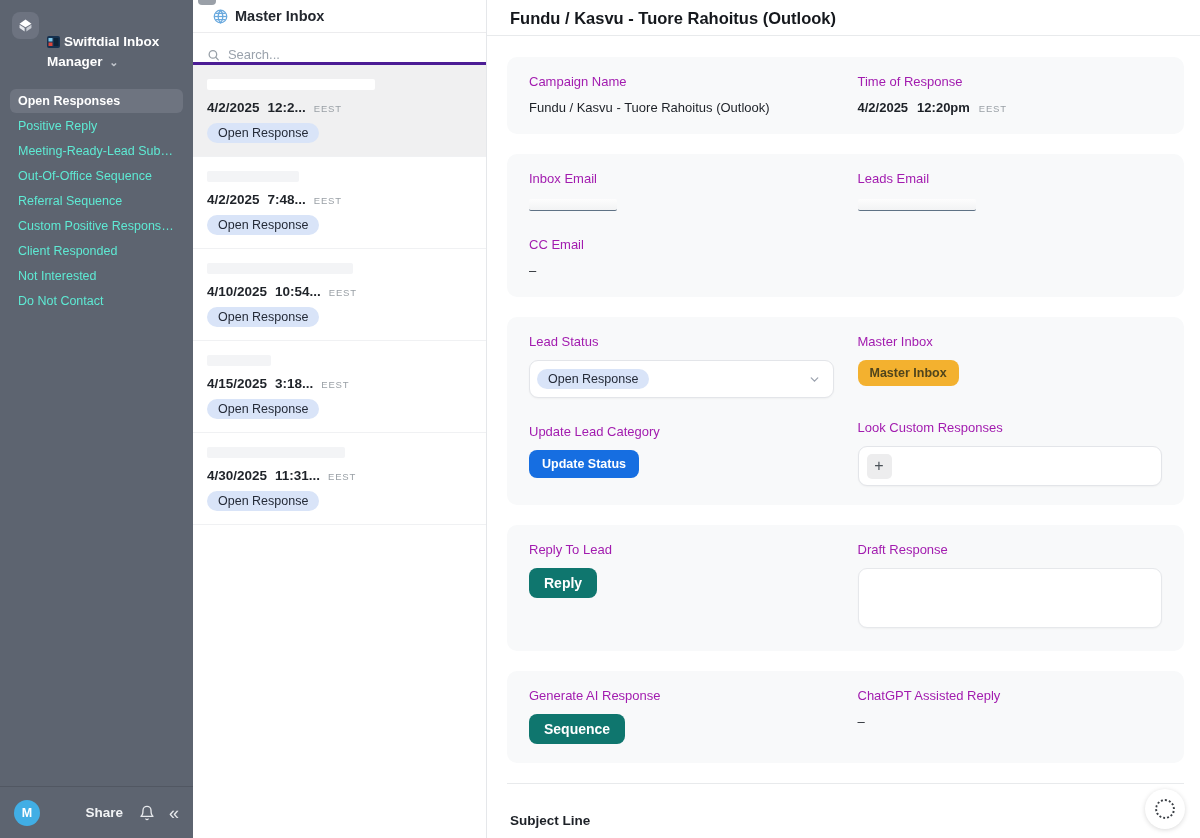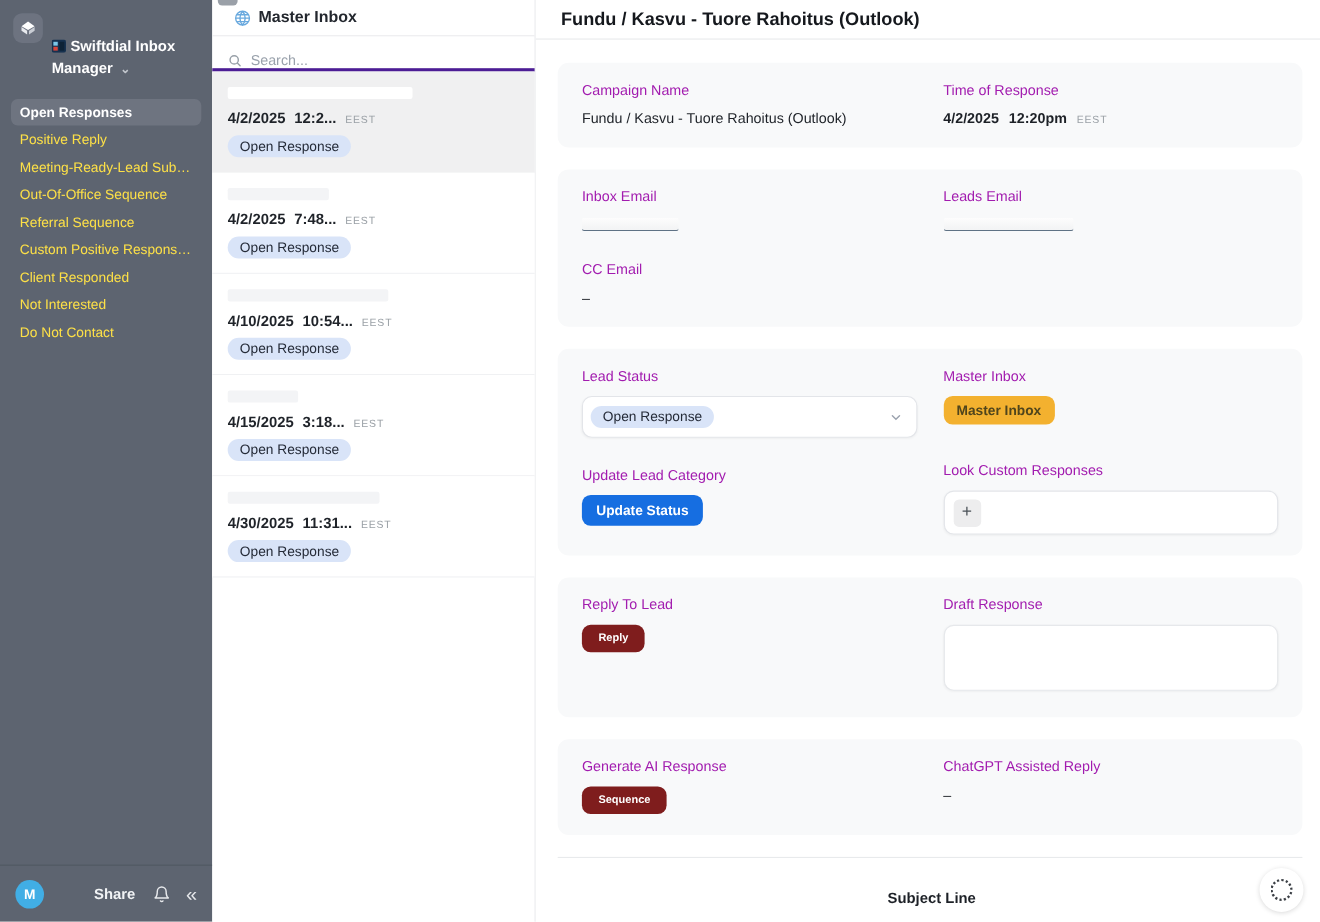--- a/index.html
+++ b/index.html
@@ -10,21 +10,21 @@
   
   .sidebar { width:193px; background:#5d6470; color:#e9ebee; display:flex;
     flex-direction:column; flex-shrink:0; position:relative; }
   .logo-row { display:flex; align-items:flex-start; padding:12px 10px 10px 12px; gap:8px; cursor:pointer; }
   .logo-btn { width:27px; height:27px; border-radius:8px; background:#6d7380;
     display:flex; align-items:center; justify-content:center; flex-shrink:0; }
   .ws-title { font-size:13.5px; font-weight:bold; color:#fff; line-height:18px;margin-top:21px; }
   .ws-title .flag { display:inline-block; vertical-align:-2px; margin-right:4px; }
   .ws-caret { font-size:11px; color:#c3c7ce; margin-left:3px; }
   .nav { padding:8px 10px 0 10px; }
-  .nav-item { font-size:12.5px; padding:5px 8px; border-radius:6px; color:#fde047;
+  .nav-item { font-size:12.5px; padding:5px 8px; border-radius:6px; color:#5eead4;
     white-space:nowrap; overflow:hidden; text-overflow:ellipsis; cursor:pointer; margin-bottom:1px; }
   .nav-item.active { background:#6e7480; color:#fff; font-weight:bold; }
   .sidebar-footer { position:absolute; left:0; right:0; bottom:0; height:52px;
     border-top:1px solid #515762; display:flex; align-items:center; padding:0 14px; }
   .avatar { width:26px; height:26px; border-radius:50%; background:#41aee5; color:#fff;
     font-size:12.5px; font-weight:bold; display:flex; align-items:center; justify-content:center; cursor:pointer;}
   .share { margin-left:auto; font-size:13.5px; color:#f1f3f5; font-weight:bold; cursor:pointer; }
   .bell { margin-left:16px; cursor:pointer; display:flex; }
   .collapse { margin-left:14px; font-size:18px; color:#e7e9ec; cursor:pointer; line-height:1; }
 
@@ -67,29 +67,29 @@
     background:linear-gradient(#fdfdfd,#f2f3f4); border-bottom:1.5px solid #5f7285; border-radius:2px; cursor:pointer; }
   .redacted-link.short { width:88px; }
 
   .select-box { background:#fff; border:1px solid #e3e5e9; border-radius:9px; height:38px;
     display:flex; align-items:center; justify-content:space-between; padding:0 12px 0 7px;
     box-shadow:0 1px 2px rgba(0,0,0,0.04); cursor:pointer; max-width:330px; }
   .btn { display:inline-block; border:none; border-radius:8px; font-weight:bold;
     font-family:"Liberation Sans",sans-serif; cursor:pointer; }
   .btn-yellow { background:#f3b12f; color:#50451c; font-size:12.5px; padding:6px 12px; }
   .btn-blue { background:#166ee1; color:#fff; font-size:12.5px; padding:7px 13px; }
-  .btn-green { background:#7f1d1d; color:#fff; font-size:10px; padding:7px 15px; }
+  .btn-green { background:#0f766e; color:#fff; font-size:14px; padding:7px 15px; }
   .add-box { background:#fff; border:1px solid #e3e5e9; border-radius:9px; height:40px;
     display:flex; align-items:center; padding:0 8px; box-shadow:0 1px 2px rgba(0,0,0,0.04); max-width:340px;}
   .plus-btn { width:25px; height:25px; background:#ededee; border:none; border-radius:5px;
     font-size:16px; color:#4b5258; cursor:pointer; line-height:1; }
   .draft-area { width:100%; max-width:334px; height:60px; background:#fff; border:1px solid #e6e8eb;
     border-radius:9px; box-shadow:0 1px 2px rgba(0,0,0,0.04); resize:none; outline:none;
     font-family:"Liberation Sans",sans-serif; font-size:13px; padding:8px; }
-  .thread-section { padding:29px 0 0 3px;text-align:center; }
+  .thread-section { padding:29px 0 0 3px; }
   .thread-label { font-size:13.5px; font-weight:bold; color:#1d2127; margin-bottom:12px; }
   .spinner-wrap { position:absolute; right:15px; bottom:9px; width:40px; height:40px;
     background:#fff; border-radius:50%; box-shadow:0 1px 5px rgba(0,0,0,0.15);
     display:flex; align-items:center; justify-content:center; }
   .spinner { width:20px; height:20px; border-radius:50%; border:2.5px dotted #3c4046;
     animation:spin 1.2s linear infinite; }
   @keyframes spin { to { transform:rotate(360deg); } }
 </style>
 </head>
 <body>

